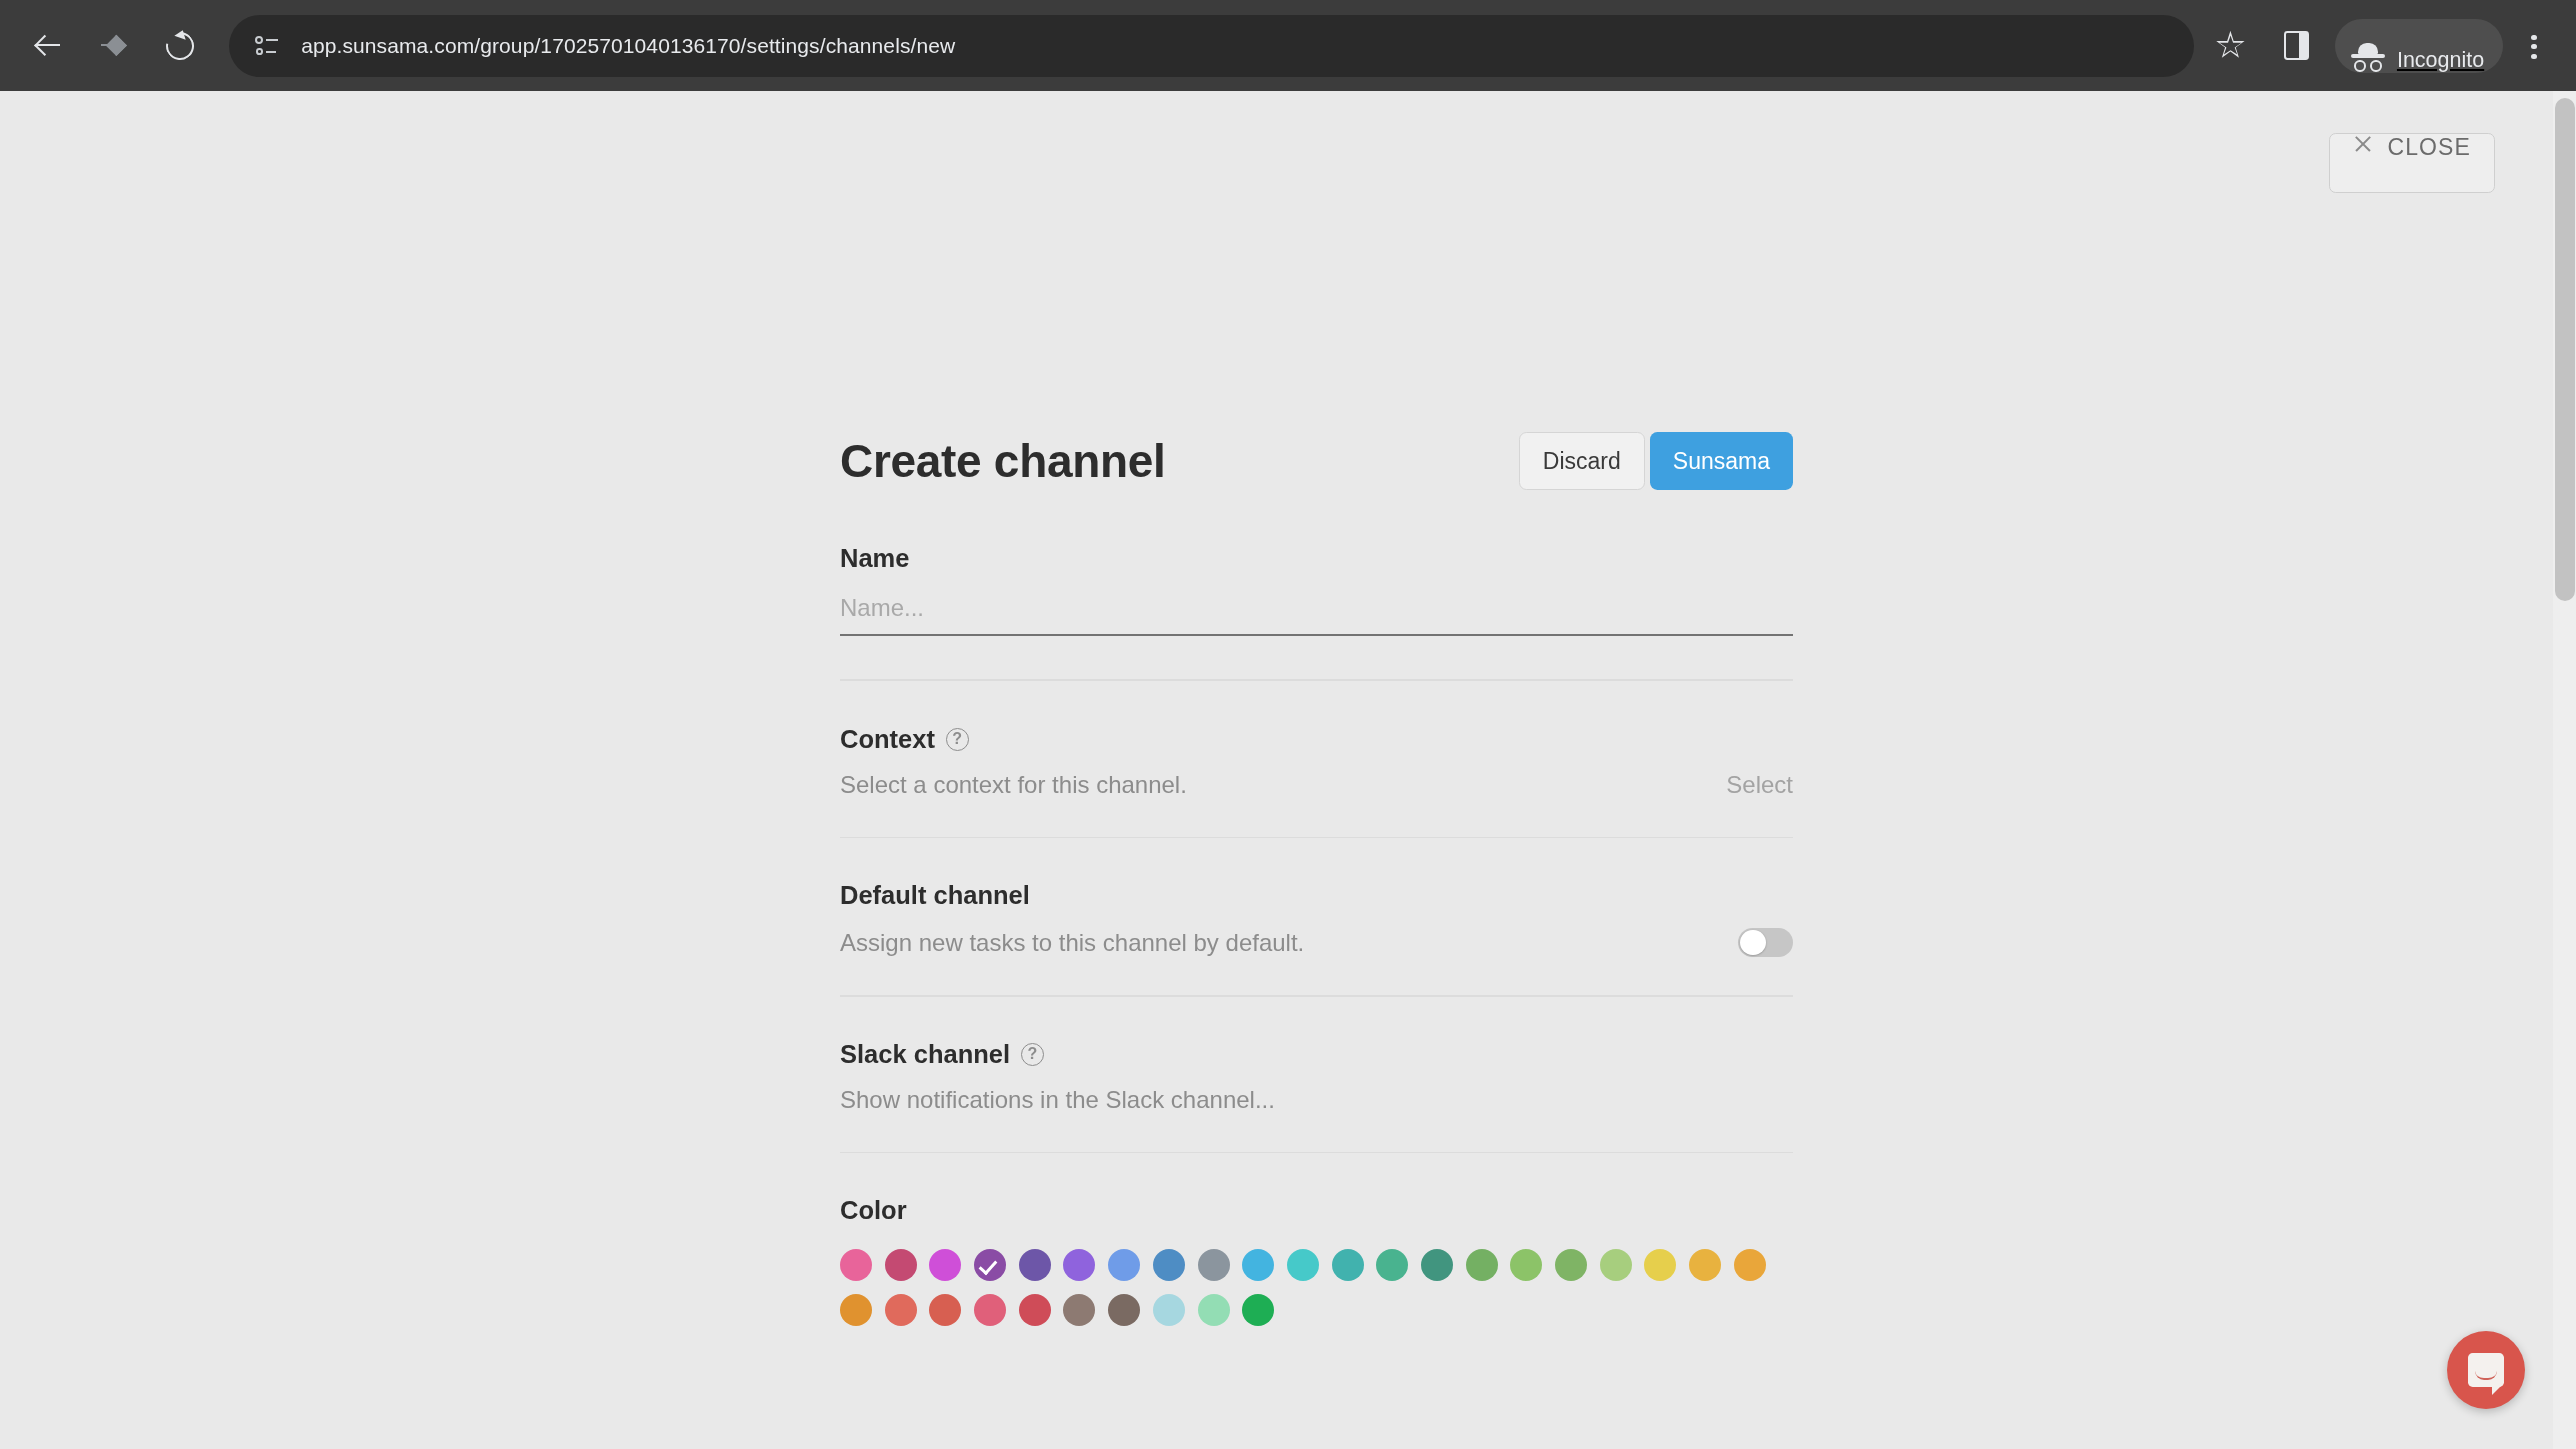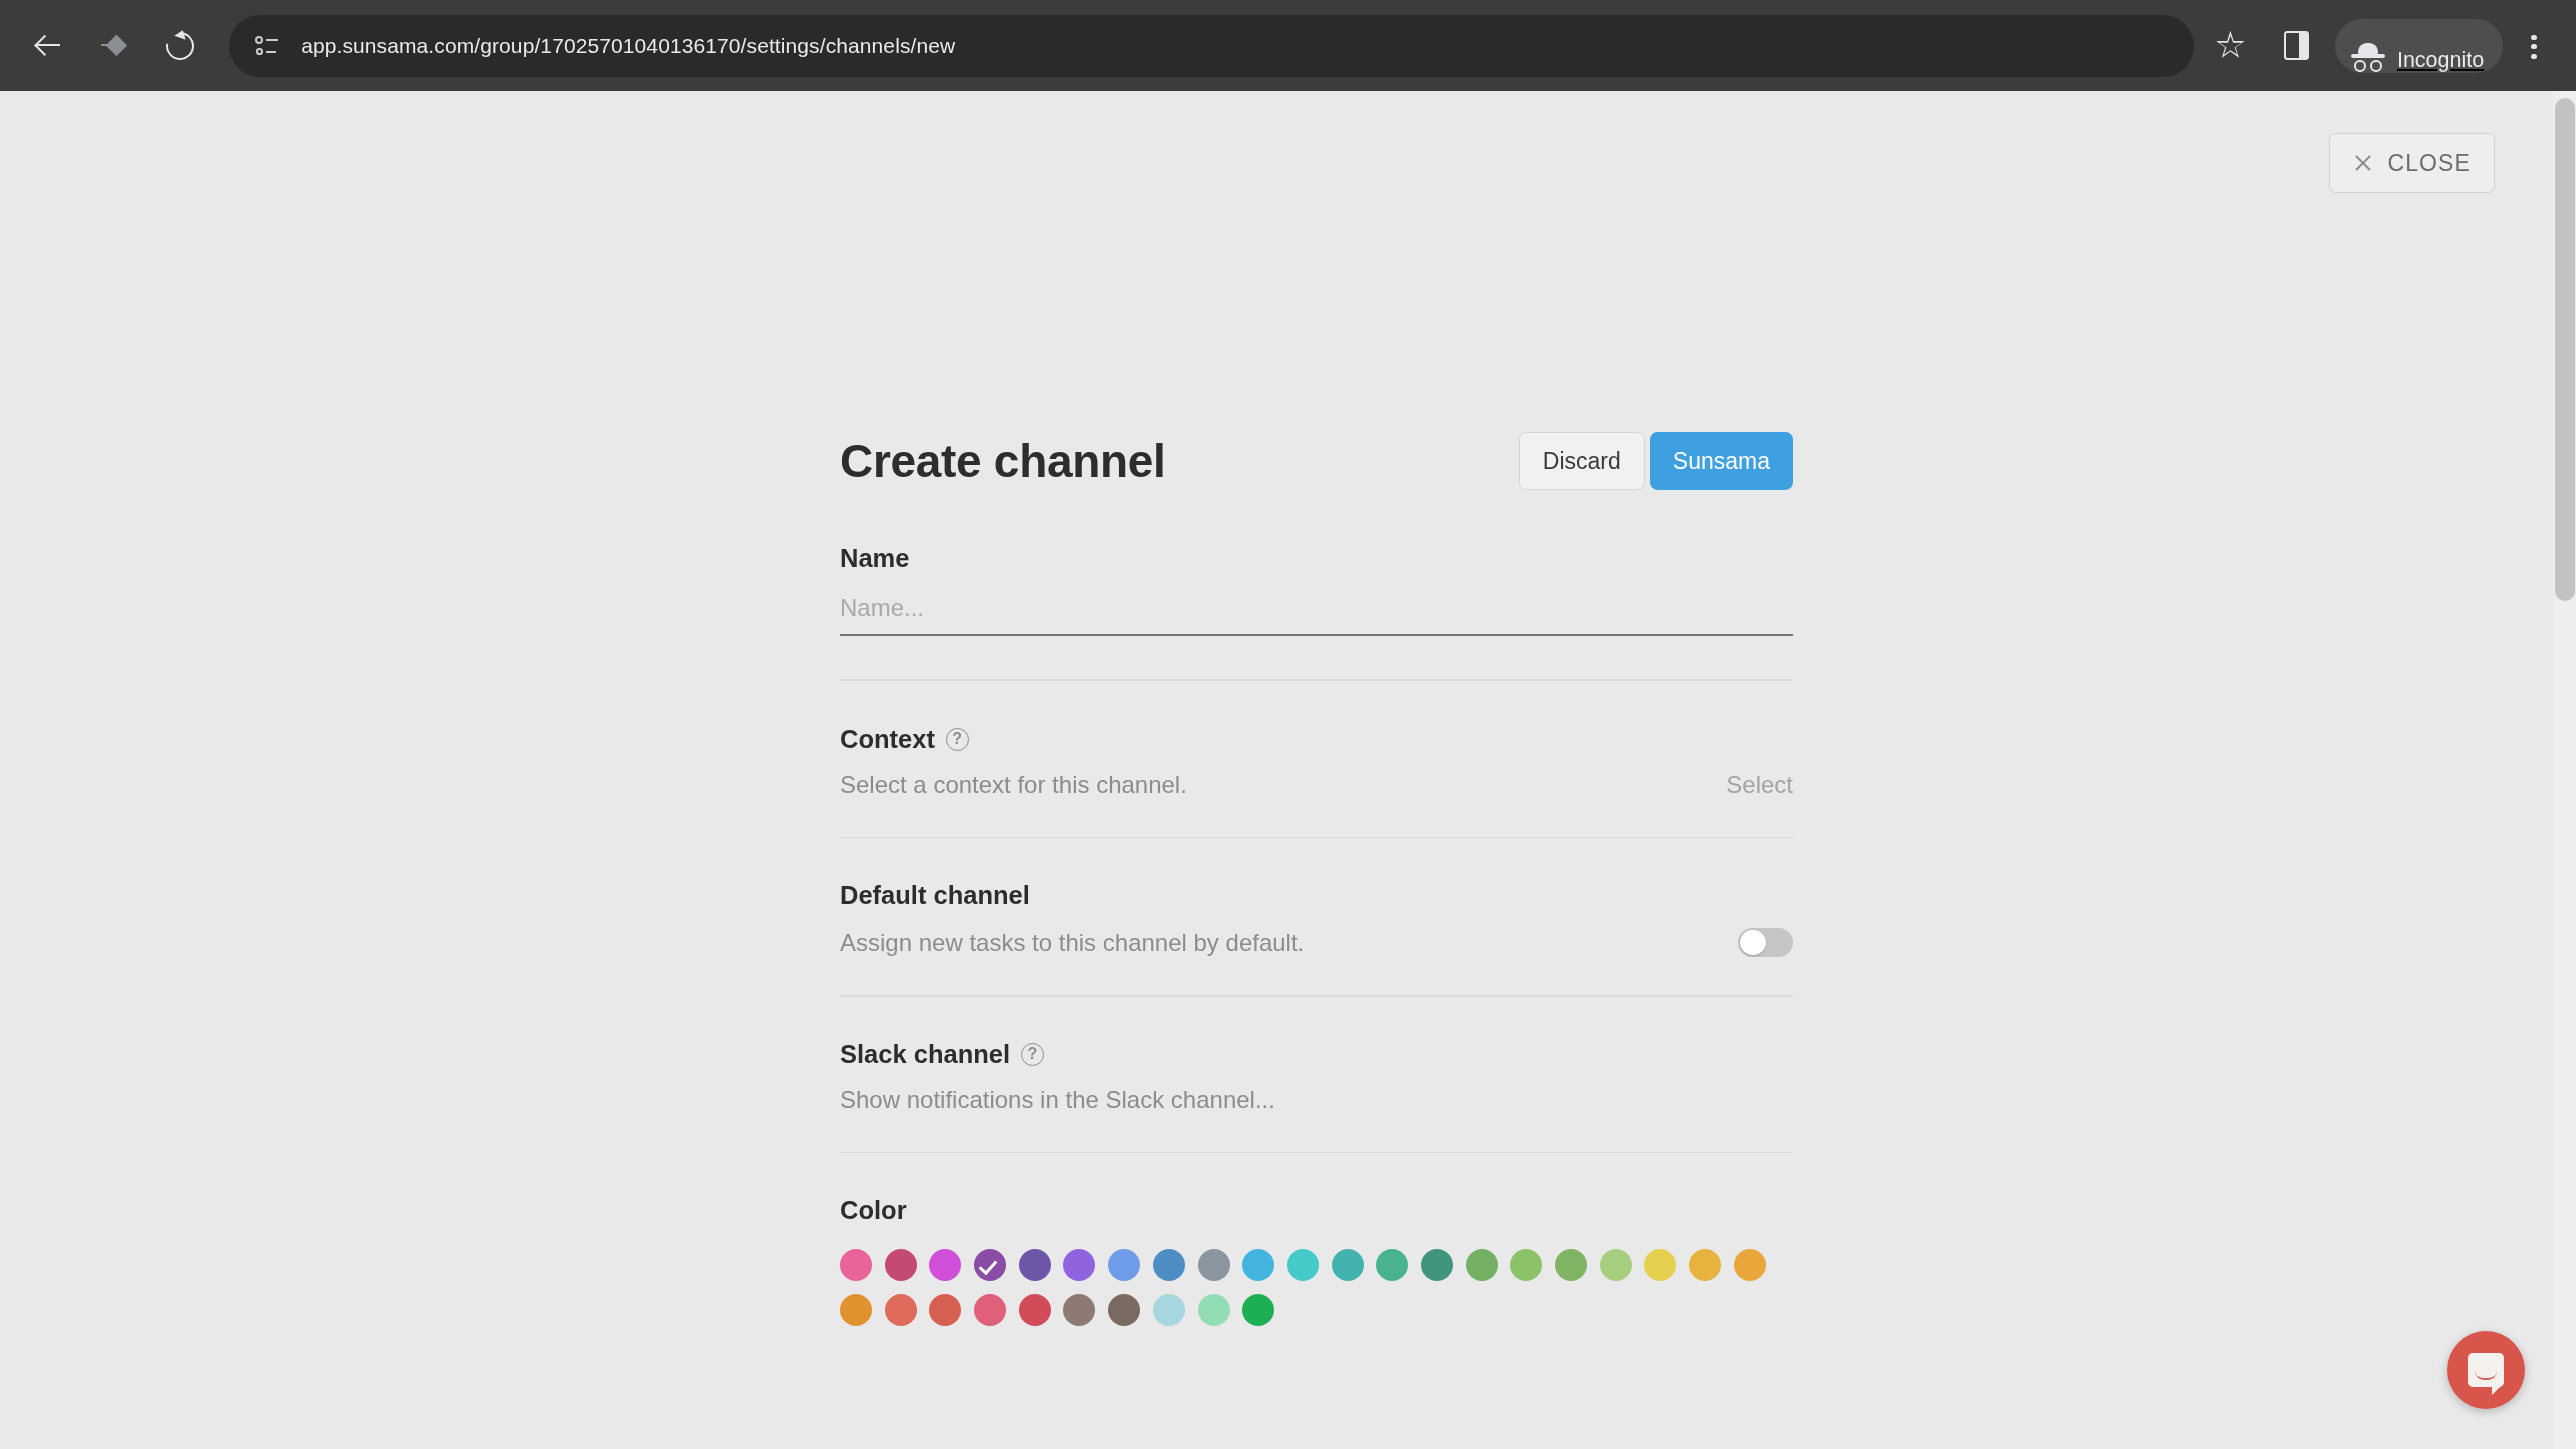--- a/index.html
+++ b/index.html
@@ -212,21 +212,21 @@
 
   
   .viewport {
     flex: 1; background: #e9e9e9; position: relative; overflow: hidden;
   }
   .close-btn {
     position: absolute; right: 81px; top: 42px;
     height: 60px; padding: 0 23px;
     border: 1.3px solid #cfcfcf; border-radius: 6.7px;
     background: #eeeeee;
-    display: flex; align-items: center; gap: 14.8px;
+    display: flex; gap: 14.8px;
     color: #6b6b6b; font-size: 23px; letter-spacing: 1.1px;
   }
   .x-ico { width: 20px; height: 20px; position: relative; flex: 0 0 20px; }
   .x-ico::before, .x-ico::after {
     content: ""; position: absolute; left: 0; top: 9.4px;
     width: 20px; height: 1.7px; background: #8a8a8a;
   }
   .x-ico::before { transform: rotate(45deg); }
   .x-ico::after  { transform: rotate(-45deg); }
 

